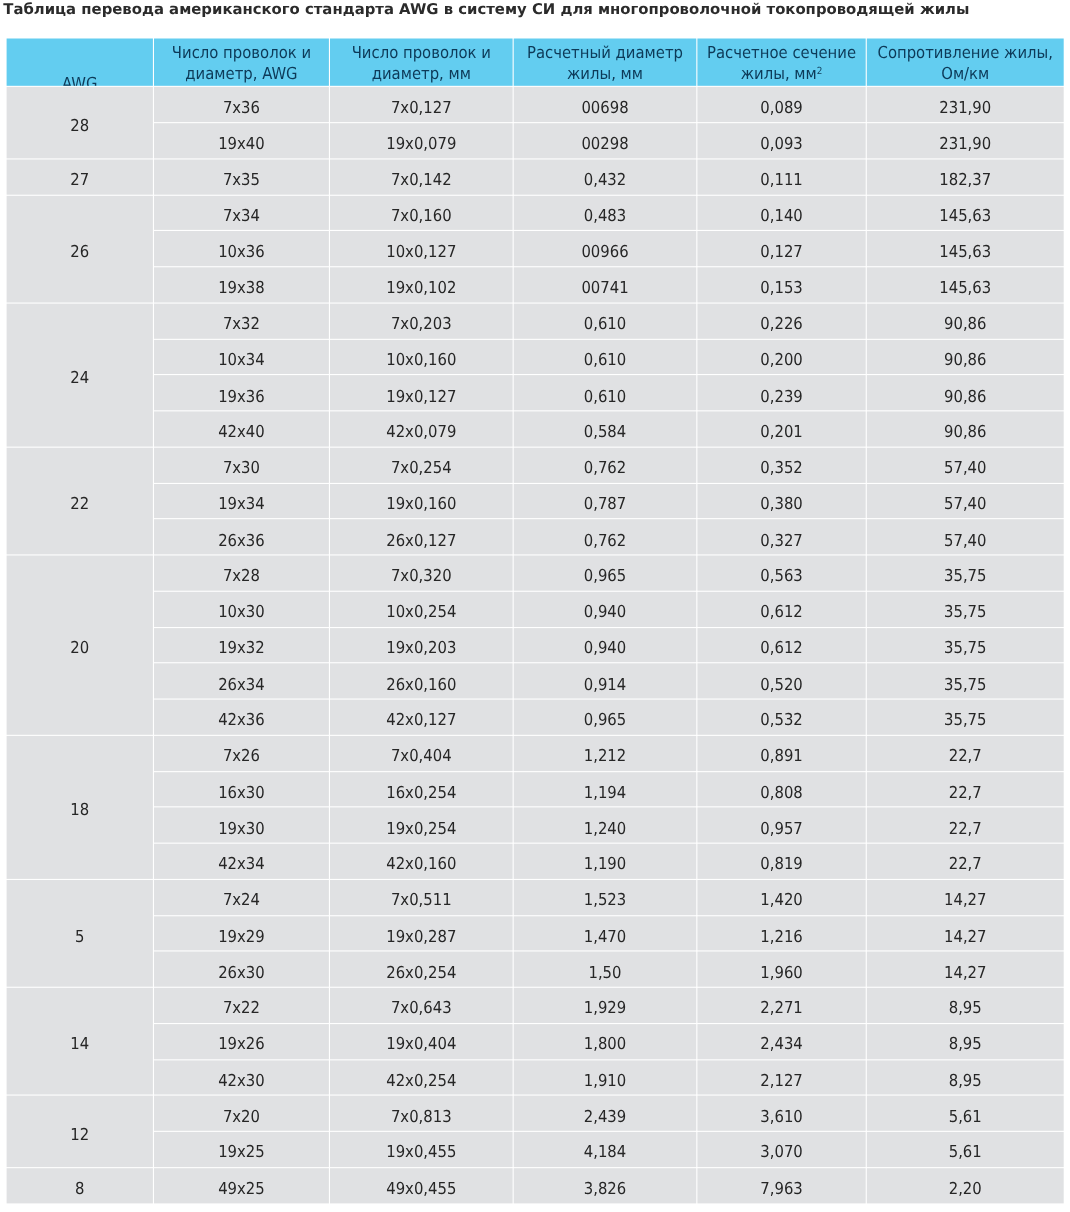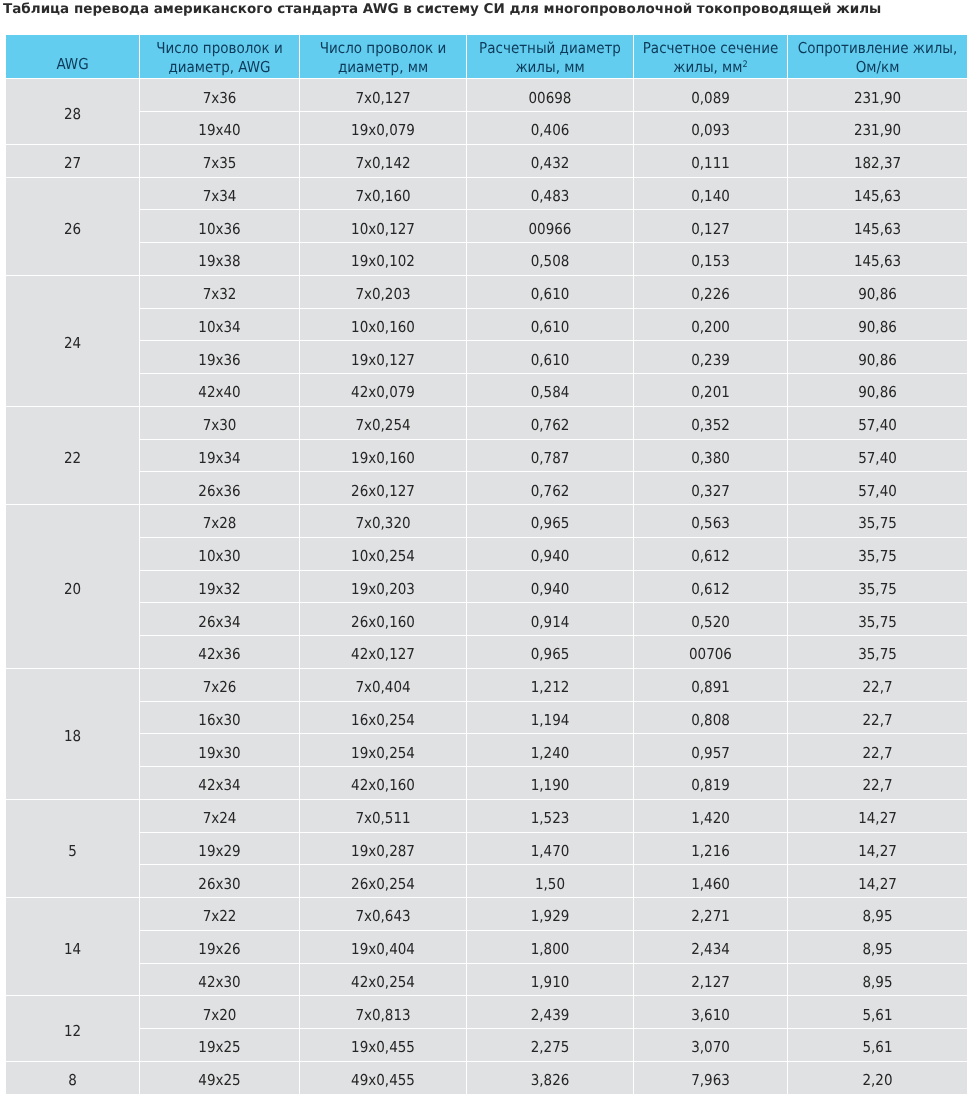--- a/index.html
+++ b/index.html
@@ -28,21 +28,21 @@
   }
   table.awg th, table.awg td {
     padding: 0; text-align: center; vertical-align: middle; overflow: hidden;
     font-size: 15px; font-weight: normal; color: #262626;
   }
   table.awg th {
     background: #63CDF0; color: #0d3a58;
     height: 43.7px; line-height: 19px; box-sizing: border-box;
   }
   table.awg th .hv { display: block; position: relative; top: 2px; }
-  table.awg th .hv.one { top: 8px; }
+  table.awg th .hv.one { top: 20px; }
   table.awg td { background: #e0e1e3; height: 31.76px; line-height: 1; }
   table.awg td .cv { display: block; position: relative; top: 3px; }
   sup { font-size: 9px; vertical-align: baseline; position: relative; top: -5px; line-height: 0; }
 </style>
 </head>
 <body>
 
 <div id="page">
 
   <div class="page-title">Таблица перевода американского стандарта AWG в систему СИ для многопроволочной токопроводящей жилы</div>
@@ -101,21 +101,21 @@
             </td>
         </tr>
         <tr>
           <td>
               <span class="cv">19x40</span>
             </td>
           <td>
               <span class="cv">19x0,079</span>
             </td>
           <td>
-              <span class="cv">0,406</span>
+              <span class="cv">00298</span>
             </td>
           <td>
               <span class="cv">0,093</span>
             </td>
           <td>
               <span class="cv">231,90</span>
             </td>
         </tr>
         <tr>
           <td rowspan="1">
@@ -175,21 +175,21 @@
             </td>
         </tr>
         <tr>
           <td>
               <span class="cv">19x38</span>
             </td>
           <td>
               <span class="cv">19x0,102</span>
             </td>
           <td>
-              <span class="cv">0,508</span>
+              <span class="cv">00741</span>
             </td>
           <td>
               <span class="cv">0,153</span>
             </td>
           <td>
               <span class="cv">145,63</span>
             </td>
         </tr>
         <tr>
           <td rowspan="4">
@@ -391,21 +391,21 @@
           <td>
               <span class="cv">42x36</span>
             </td>
           <td>
               <span class="cv">42x0,127</span>
             </td>
           <td>
               <span class="cv">0,965</span>
             </td>
           <td>
-              <span class="cv">00706</span>
+              <span class="cv">0,532</span>
             </td>
           <td>
               <span class="cv">35,75</span>
             </td>
         </tr>
         <tr>
           <td rowspan="4">
               <span class="cv">18</span>
             </td>
           <td>
@@ -516,21 +516,21 @@
           <td>
               <span class="cv">26x30</span>
             </td>
           <td>
               <span class="cv">26x0,254</span>
             </td>
           <td>
               <span class="cv">1,50</span>
             </td>
           <td>
-              <span class="cv">1,460</span>
+              <span class="cv">1,960</span>
             </td>
           <td>
               <span class="cv">14,27</span>
             </td>
         </tr>
         <tr>
           <td rowspan="3">
               <span class="cv">14</span>
             </td>
           <td>
@@ -604,21 +604,21 @@
             </td>
         </tr>
         <tr>
           <td>
               <span class="cv">19x25</span>
             </td>
           <td>
               <span class="cv">19x0,455</span>
             </td>
           <td>
-              <span class="cv">2,275</span>
+              <span class="cv">4,184</span>
             </td>
           <td>
               <span class="cv">3,070</span>
             </td>
           <td>
               <span class="cv">5,61</span>
             </td>
         </tr>
         <tr>
           <td rowspan="1">

